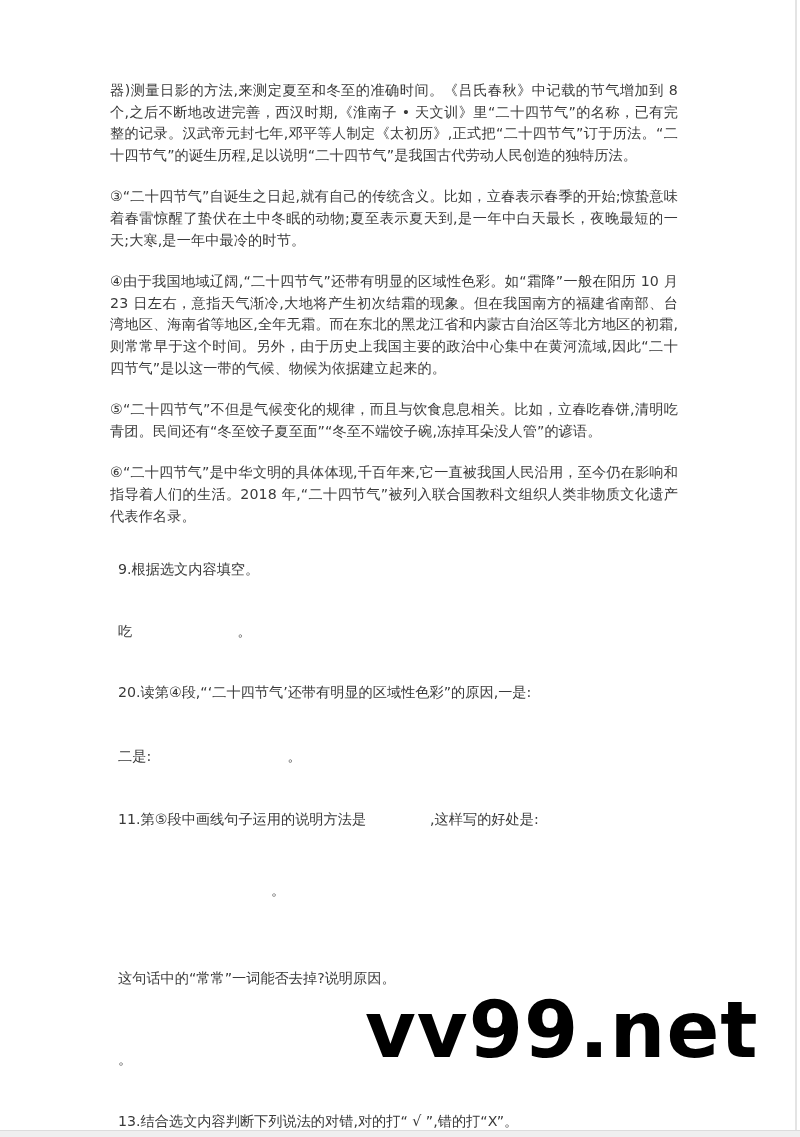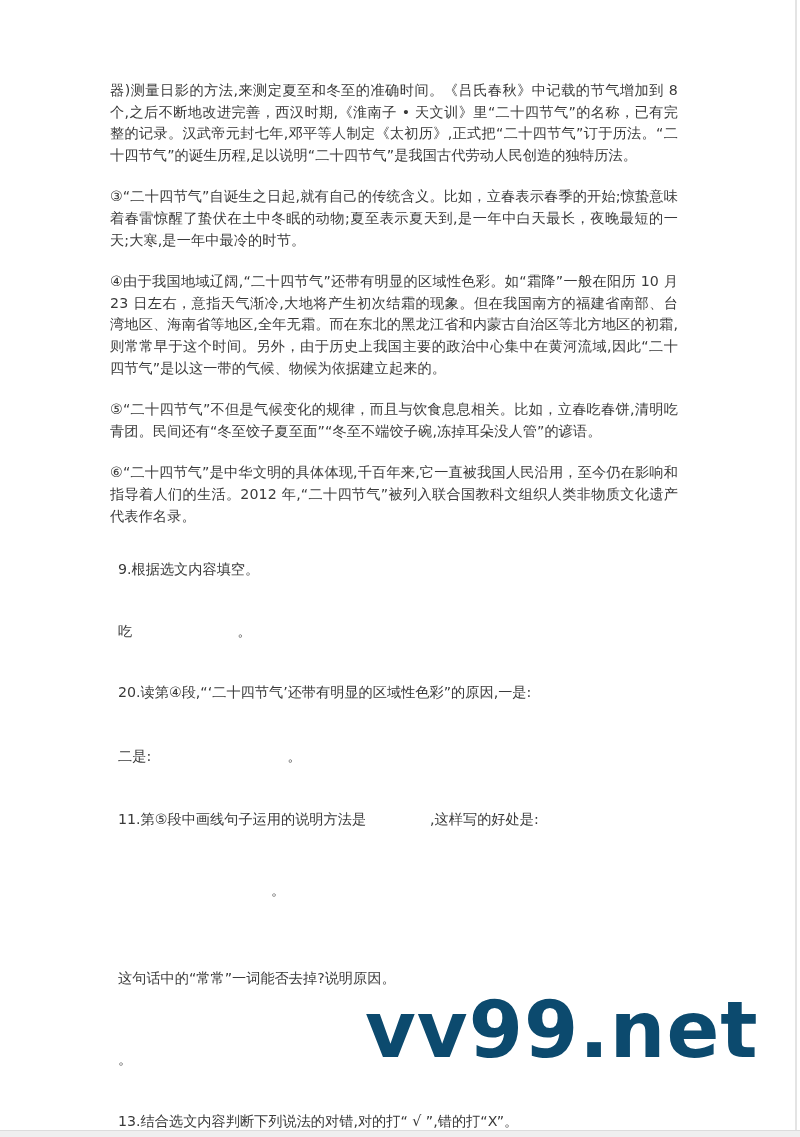--- a/index.html
+++ b/index.html
@@ -10,39 +10,39 @@
   }
   .page-edge-right { position:absolute; left:795px; top:0; width:2px; height:1131px; background:#e4e4e4; }
   .page-edge-bottom { position:absolute; left:0; top:1130px; width:800px; height:7px; background:#efefef; border-top:1px solid #dcdcdc; }
   .content { position:absolute; left:110px; top:80px; width:568px; }
   .para { font-size:14.2px; line-height:21.6px; margin:0; letter-spacing:0.1px; text-align:justify; }
   .q { font-size:14.2px; line-height:21.6px; margin:8px; }
   .blank { display:inline-block; }
   .watermark {
     position:absolute; left:365px; top:990px;
     font-family:"DejaVu Sans", sans-serif; font-weight:bold;
-    font-size:78px; color:#0c4a6e; letter-spacing:1px; line-height:80px;
+    font-size:78px; color:#000000; letter-spacing:1px; line-height:80px;
   }
 </style>
 </head>
 <body>
 
 <div class="page-edge-right"></div>
 <div class="page-edge-bottom"></div>
 
 <div class="content">
   <p class="para">器)测量日影的方法,来测定夏至和冬至的准确时间。《吕氏春秋》中记载的节气增加到 8 个,之后不断地改进完善，西汉时期,《淮南子 • 天文训》里“二十四节气”的名称，已有完整的记录。汉武帝元封七年,邓平等人制定《太初历》,正式把“二十四节气”订于历法。“二十四节气”的诞生历程,足以说明“二十四节气”是我国古代劳动人民创造的独特历法。</p>
   <div style="height:20px"></div>
   <p class="para">③“二十四节气”自诞生之日起,就有自己的传统含义。比如，立春表示春季的开始;惊蛰意味着春雷惊醒了蛰伏在土中冬眠的动物;夏至表示夏天到,是一年中白天最长，夜晚最短的一天;大寒,是一年中最冷的时节。</p>
   <div style="height:20px"></div>
   <p class="para">④由于我国地域辽阔,“二十四节气”还带有明显的区域性色彩。如“霜降”一般在阳历 10 月 23 日左右，意指天气渐冷,大地将产生初次结霜的现象。但在我国南方的福建省南部、台湾地区、海南省等地区,全年无霜。而在东北的黑龙江省和内蒙古自治区等北方地区的初霜,则常常早于这个时间。另外，由于历史上我国主要的政治中心集中在黄河流域,因此“二十四节气”是以这一带的气候、物候为依据建立起来的。</p>
   <div style="height:20px"></div>
   <p class="para">⑤“二十四节气”不但是气候变化的规律，而且与饮食息息相关。比如，立春吃春饼,清明吃青团。民间还有“冬至饺子夏至面”“冬至不端饺子碗,冻掉耳朵没人管”的谚语。</p>
   <div style="height:20px"></div>
-  <p class="para">⑥“二十四节气”是中华文明的具体体现,千百年来,它一直被我国人民沿用，至今仍在影响和指导着人们的生活。2012 年,“二十四节气”被列入联合国教科文组织人类非物质文化遗产代表作名录。</p>
+  <p class="para">⑥“二十四节气”是中华文明的具体体现,千百年来,它一直被我国人民沿用，至今仍在影响和指导着人们的生活。2018 年,“二十四节气”被列入联合国教科文组织人类非物质文化遗产代表作名录。</p>
 
   <div style="height:24px"></div>
   <p class="q">9.根据选文内容填空。</p>
   <div style="height:24px"></div>
   <p class="q">
     <span>吃</span><span class="blank" style="width:105px"></span><span>。</span>
   </p>
 
   <div style="height:24px"></div>
   <p class="q">20.读第④段,“‘二十四节气’还带有明显的区域性色彩”的原因,一是:</p>

